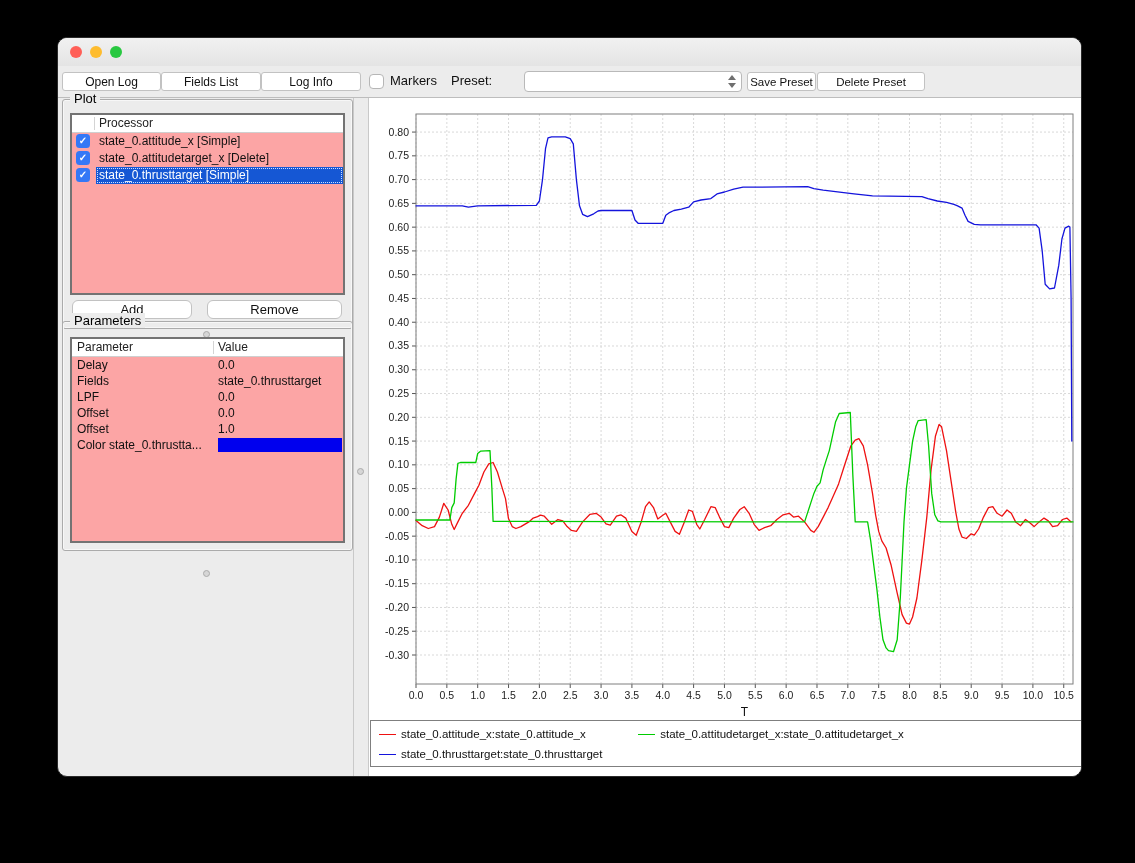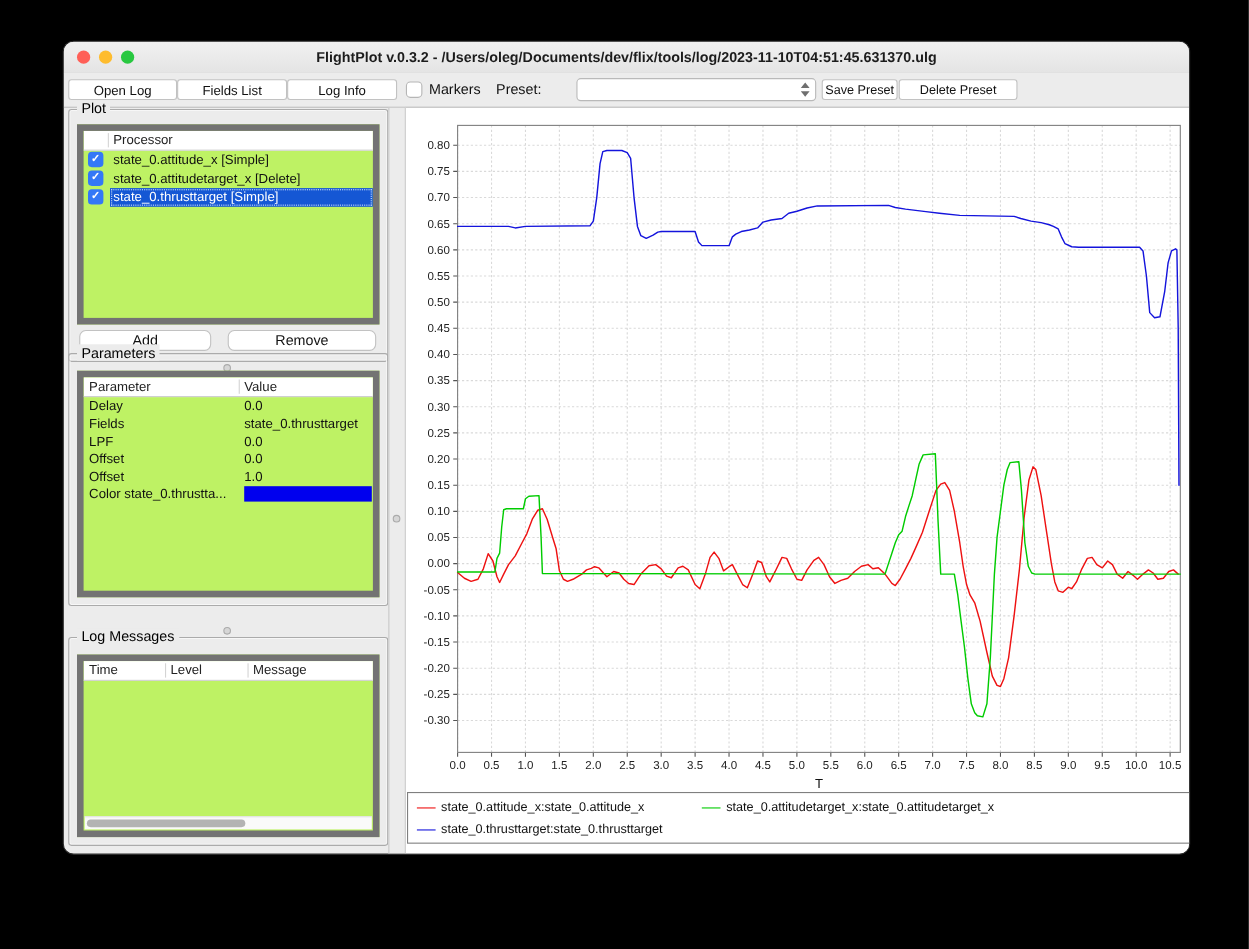--- a/index.html
+++ b/index.html
@@ -27,21 +27,21 @@
          border-radius:4px;box-sizing:border-box;}
   .combo .arrows{position:absolute;right:4px;top:2px;width:10px;height:15px;}
   .arr-up{position:absolute;left:1px;top:1px;width:0;height:0;border-left:4px solid transparent;
           border-right:4px solid transparent;border-bottom:5px solid #6f6f6f;}
   .arr-dn{position:absolute;left:1px;bottom:1px;width:0;height:0;border-left:4px solid transparent;
           border-right:4px solid transparent;border-top:5px solid #6f6f6f;}
   
   .groupbox{position:absolute;left:4px;width:291px;border:1px solid #ababab;border-radius:3px;
             box-shadow:inset 0 0 0 1px #f7f7f7;box-sizing:border-box;}
   .gb-title{position:absolute;top:-9px;left:7px;background:#ececec;padding:0 4px;font-size:13px;color:#000000;}
-  .swtable{position:absolute;background:#bef264;border:6px solid #737373;box-sizing:border-box;overflow:hidden;}
+  .swtable{position:absolute;background:#fca5a5;border:2px solid #737373;box-sizing:border-box;overflow:hidden;}
   .swhead{position:relative;height:17px;border-bottom:1px solid #cfcfcf;background:#fff;}
   .swhead .hlabel{position:absolute;top:1px;font-size:12px;color:#222;}
   .swhead .hsep{position:absolute;top:2px;bottom:2px;width:1px;background:#d4d4d4;}
   .prow{position:relative;height:17px;font-size:12px;color:#111;}
   .prow .rowcb{position:absolute;left:4px;top:1px;width:14px;height:14px;border-radius:3.5px;background:#3478f6;
                color:#fff;font-size:10px;font-weight:bold;text-align:center;line-height:14px;}
   .prow .rowlabel{position:absolute;left:24px;right:0;top:0;height:17px;line-height:17px;padding-left:3px;}
   .prow.selected .rowlabel{background:#1557d4;color:#fff;outline:1px dotted #cfe0ff;outline-offset:-2px;}
   .pill{position:absolute;height:19px;background:#fff;border:1px solid #c2c2c2;border-radius:6px;font-size:13px;
         color:#111;display:flex;align-items:center;justify-content:center;box-sizing:border-box;}
@@ -62,21 +62,20 @@
 </head>
 <body>
 
 <div class="stage">
   <div class="window">
 
     <div class="titlebar">
       <div class="traffic t-close"></div>
       <div class="traffic t-min"></div>
       <div class="traffic t-zoom"></div>
-      <div class="title-text">FlightPlot v.0.3.2 - /Users/oleg/Documents/dev/flix/tools/log/2023-11-10T04:51:45.631370.ulg</div>
     </div>
 
     <div class="toolbar">
       <div class="btn" style="left:4px;width:99px;">Open Log</div>
       <div class="btn" style="left:103px;width:100px;">Fields List</div>
       <div class="btn" style="left:203px;width:100px;">Log Info</div>
       <div class="cbx unchecked" style="left:311px;top:8px;"></div>
       <div class="lbl" style="left:332px;top:5px;">Markers</div>
       <div class="lbl" style="left:393px;top:5px;">Preset:</div>
       <div class="combo">
@@ -150,35 +149,20 @@
             <div class="paramrow">
               <span class="pname">Color state_0.thrustta...</span>
               <span class="pval" style="background: rgb(0, 0, 238); height: 14px; top: 1px;"></span>
             </div>
           </div>
       </div>
     </div>
 
     <div class="splitdot" style="left:145px;top:532px;"></div>
 
-    <div class="groupbox" style="top:541px;height:190px;">
-      <div class="gb-title">Log Messages</div>
-      <div class="swtable" style="left:7px;top:15px;right:7px;bottom:7px;">
-        <div class="swhead" id="log-header">
-            <span class="hlabel" style="left: 5px;">Time</span>
-            <span class="hlabel" style="left: 79px;">Level</span>
-            <span class="hlabel" style="left: 154px;">Message</span>
-            <span class="hsep" style="left: 74px;"></span>
-            <span class="hsep" style="left: 149px;"></span>
-          </div>
-        <div class="scrolltrack">
-          <div class="scrollthumb"></div>
-        </div>
-      </div>
-    </div>
 
     <div class="vsplit">
       <div class="splitdot" style="left:3px;top:370px;"></div>
     </div>
 
     <div class="chartpanel">
       <svg id="chart-svg" width="712" height="678">
           <line x1="47" y1="16" x2="47" y2="586" stroke="#d9d9d9" stroke-width="1" stroke-dasharray="2,2"></line>
           <line x1="47" y1="586" x2="47" y2="590" stroke="#555" stroke-width="1"></line>
           <text x="47" y="601" text-anchor="middle" font-size="10.5" fill="#222" font-family="Liberation Sans, sans-serif">0.0</text>

